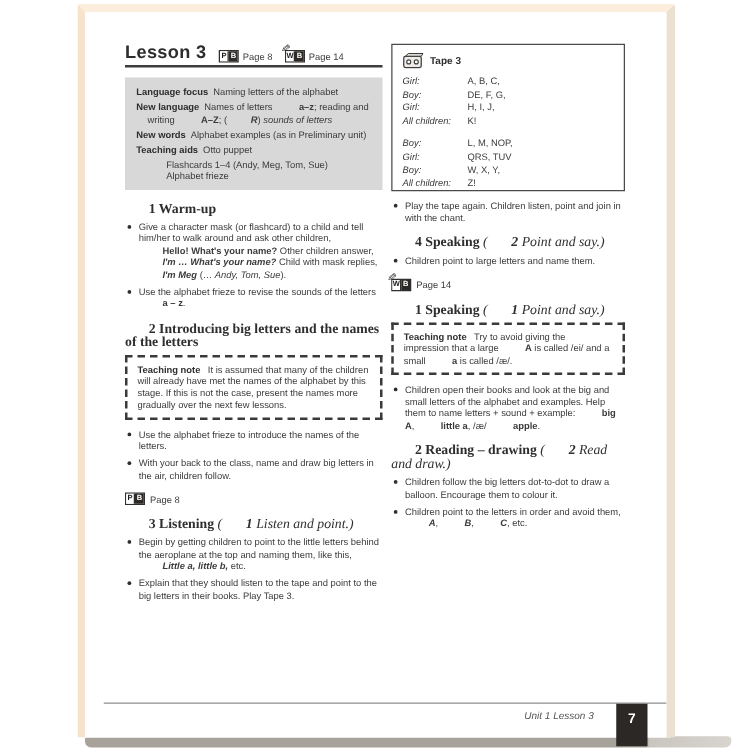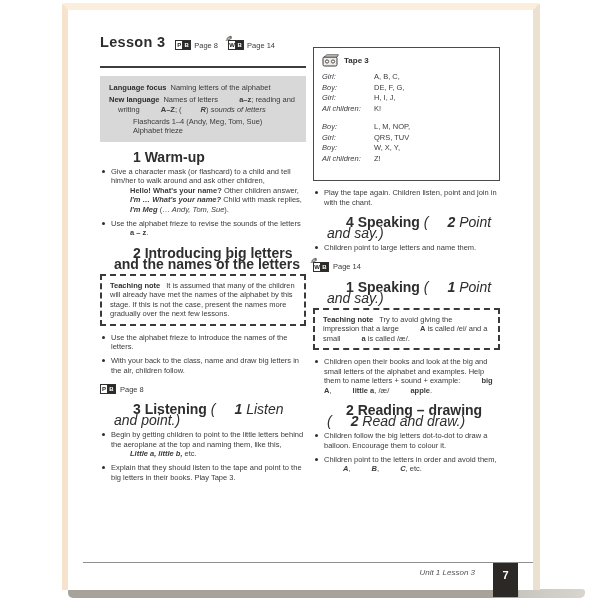--- a/index.html
+++ b/index.html
@@ -14,52 +14,52 @@
   .book { position:absolute; left:62px; top:3px; width:478px; height:587px; background:#ffffff;
     border-left:6px solid #f7e3cb; border-top:7px solid #fbeedd; border-right:7px solid #ece0d1;
     border-radius:3px 3px 0 0; z-index:2; }
 
   .page { position:relative; width:100%; height:100%; background:#ffffff; }
 
   .col-left  { position:absolute; left:32px; top:24px; width:206px; }
   .col-right { position:absolute; left:245px; top:25px; width:187px; }
 
   
-  .lesson-header { display:flex; align-items:flex-end; gap:10px; padding-bottom:16px;
+  .lesson-header { display:flex; align-items:flex-end; gap:10px; padding-bottom:2px;
     border-bottom:2px solid #3d3d3d; margin-bottom:8px; }
   .lesson-title { font-size:14.5px; font-weight:bold; color:#2d2d2d; letter-spacing:0.3px; }
   .page-ref { display:inline-flex; align-items:center; gap:3px; font-size:7.5px; color:#3b3b3b; white-space:nowrap; }
 
   
   .book-icon { position:relative; display:inline-flex; border:1px solid #2f2f2f; height:10px; background:#fff; flex:none; }
   .bi-half { width:7px; height:100%; font-size:6px; font-weight:bold; line-height:8px; text-align:center; }
   .bi-left  { background:#ffffff; color:#1c1c1c; border-right:1px solid #2f2f2f; }
   .bi-right { background:#2d2a26; color:#ffffff; }
   .pencil { position:absolute; left:-4px; top:-7px; font-size:9px; color:#2d2a26; transform:scaleX(-1) rotate(-8deg); }
 
   
   .info-box { background:#d8d8d8; padding:7px 9px 6px 9px; margin-bottom:2px; }
   .info-row { font-size:7.5px; line-height:9.5px; padding-left:9px; text-indent:-9px; margin-bottom:2.5px; }
   .info-row .info-label { font-weight:bold; color:#2e2e2e; margin-right:4px;text-align:center; }
   .info-row.plain { margin-bottom:0;margin-left:24px; }
 
   
-  .sec-heading { font-size:14px; line-height:11px; color:#2e2e2e; margin:10px 0 4px 14px; }
+  .sec-heading { font-size:11px; line-height:11px; color:#2e2e2e; margin:10px 0 4px 0;font-family:Liberation Serif, serif; }
   ul.bullets { list-style:none; }
   ul.bullets li { position:relative; font-size:7.5px; line-height:9.5px; padding-left:11px; margin-bottom:4.5px; }
   ul.bullets li::before { content:""; position:absolute; left:2px; top:3.2px; width:3.2px; height:3.2px; border-radius:50%; background:#2e2e2e; }
 
   
   .teach-note { border:2px dashed #3a3a3a; padding:5px 8px; margin:4px 0 7px 0; font-size:7.5px; line-height:9.5px; }
   .teach-note .tn-label { font-weight:bold; color:#2e2e2e; margin-right:6px; }
 
   .page-ref-line { display:flex; align-items:center; gap:4px; margin:9px 0 7px 0; font-size:7.5px; }
 
   
-  .tape-box { border:1.5px solid #4a4a4a; padding:6px 8px 16px 8px; margin-bottom:7px;margin-top:12px; }
+  .tape-box { border:1.5px solid #4a4a4a; padding:6px 8px 0 8px; margin-bottom:7px; }
   .tape-title { display:flex; align-items:center; gap:5px; font-size:8px; font-weight:bold; color:#2e2e2e; margin-bottom:5px; }
   .tape-group { margin-bottom:8px; }
   .tape-group:last-child { margin-bottom:0; }
   .tape-row { font-size:7.5px; line-height:10.5px; display:flex; }
   .tape-speaker { font-style:italic; width:52px; flex:none; }
   .tape-line { }
 
   
   .footer-rule { position:absolute; left:15px; right:0; top:552px; border-top:1px solid #8f8f8f; }
   .footer-label { position:absolute; right:58px; top:558px; font-size:8px; font-style:italic; color:#555; }
@@ -97,20 +97,26 @@
           <span>Page 14</span>
         </span>
       </div>
 
       <div class="info-box">
         <div class="info-row">
           <span class="info-label">Language focus</span><span><span>Naming letters of the alphabet</span></span>
         </div>
         <div class="info-row">
           <span class="info-label">New language</span><span><span>Names of letters </span><span class="bold">a–z</span><span>; reading and writing </span><span class="bold">A–Z</span><span>; (</span><span class="bold ital">R</span><span>) </span><span class="ital">sounds of letters</span></span>
+        </div>
+        <div class="info-row">
+          <span class="info-label">New words</span><span><span>Alphabet examples (as in Preliminary unit)</span></span>
+        </div>
+        <div class="info-row">
+          <span class="info-label">Teaching aids</span><span><span>Otto puppet</span></span>
         </div>
         <div class="info-row plain">
           <span><span>Flashcards 1–4 (Andy, Meg, Tom, Sue)</span></span>
         </div>
         <div class="info-row plain">
           <span><span>Alphabet frieze</span></span>
         </div>
       </div>
 
       <div class="sec-heading"><span class="bold">1 Warm-up</span></div>

